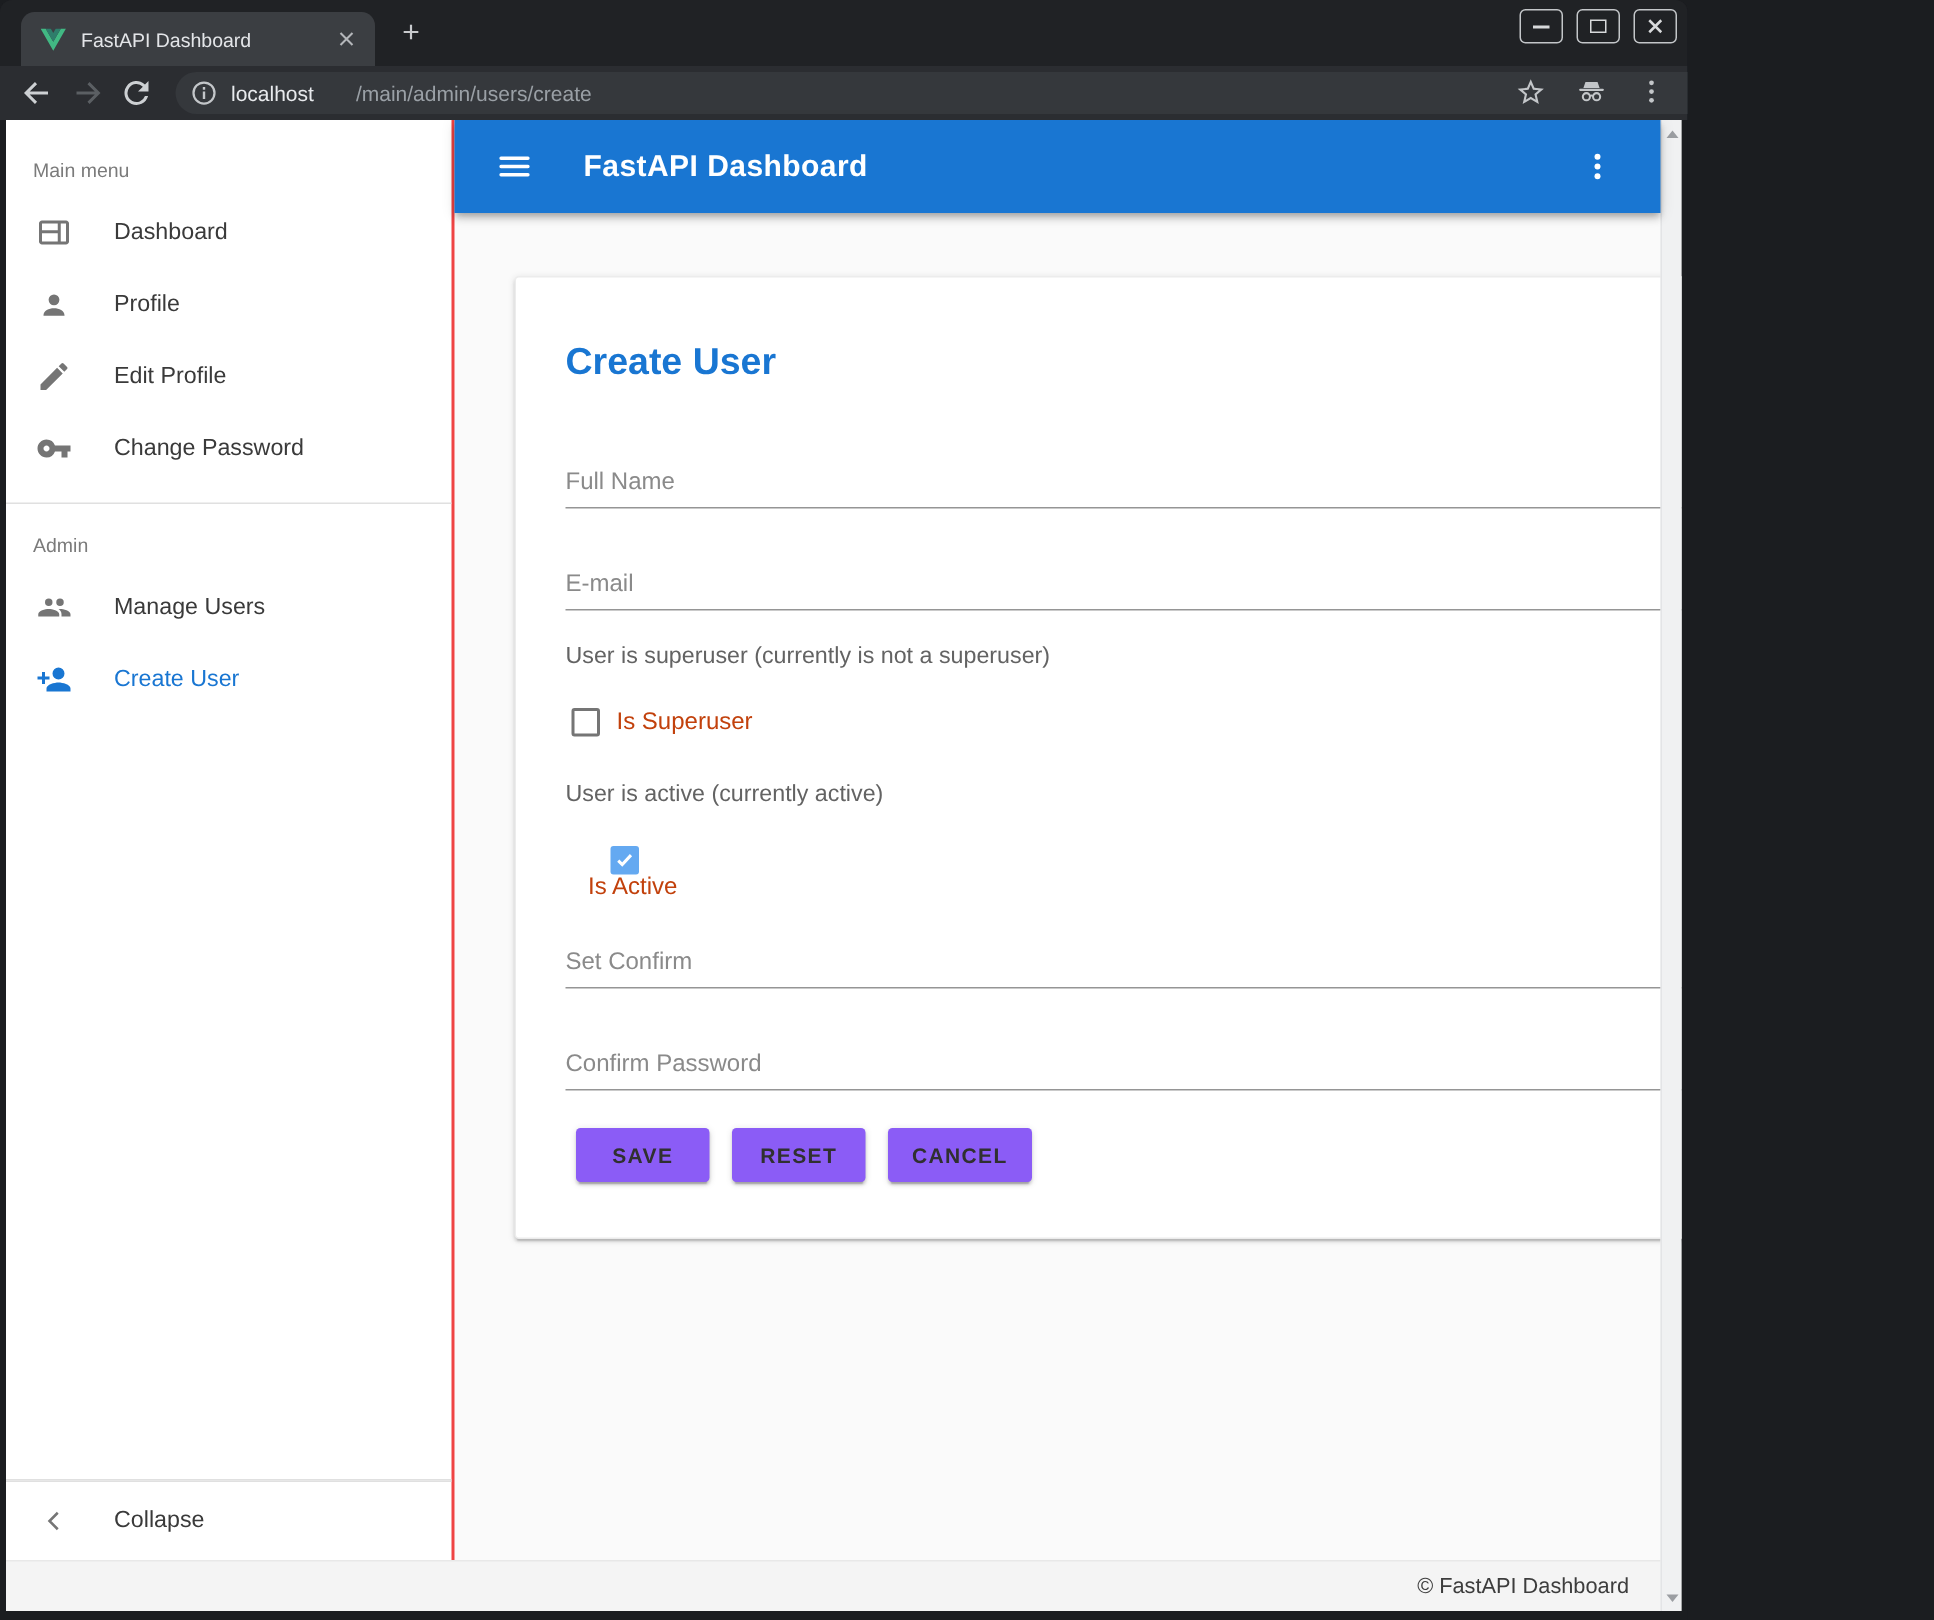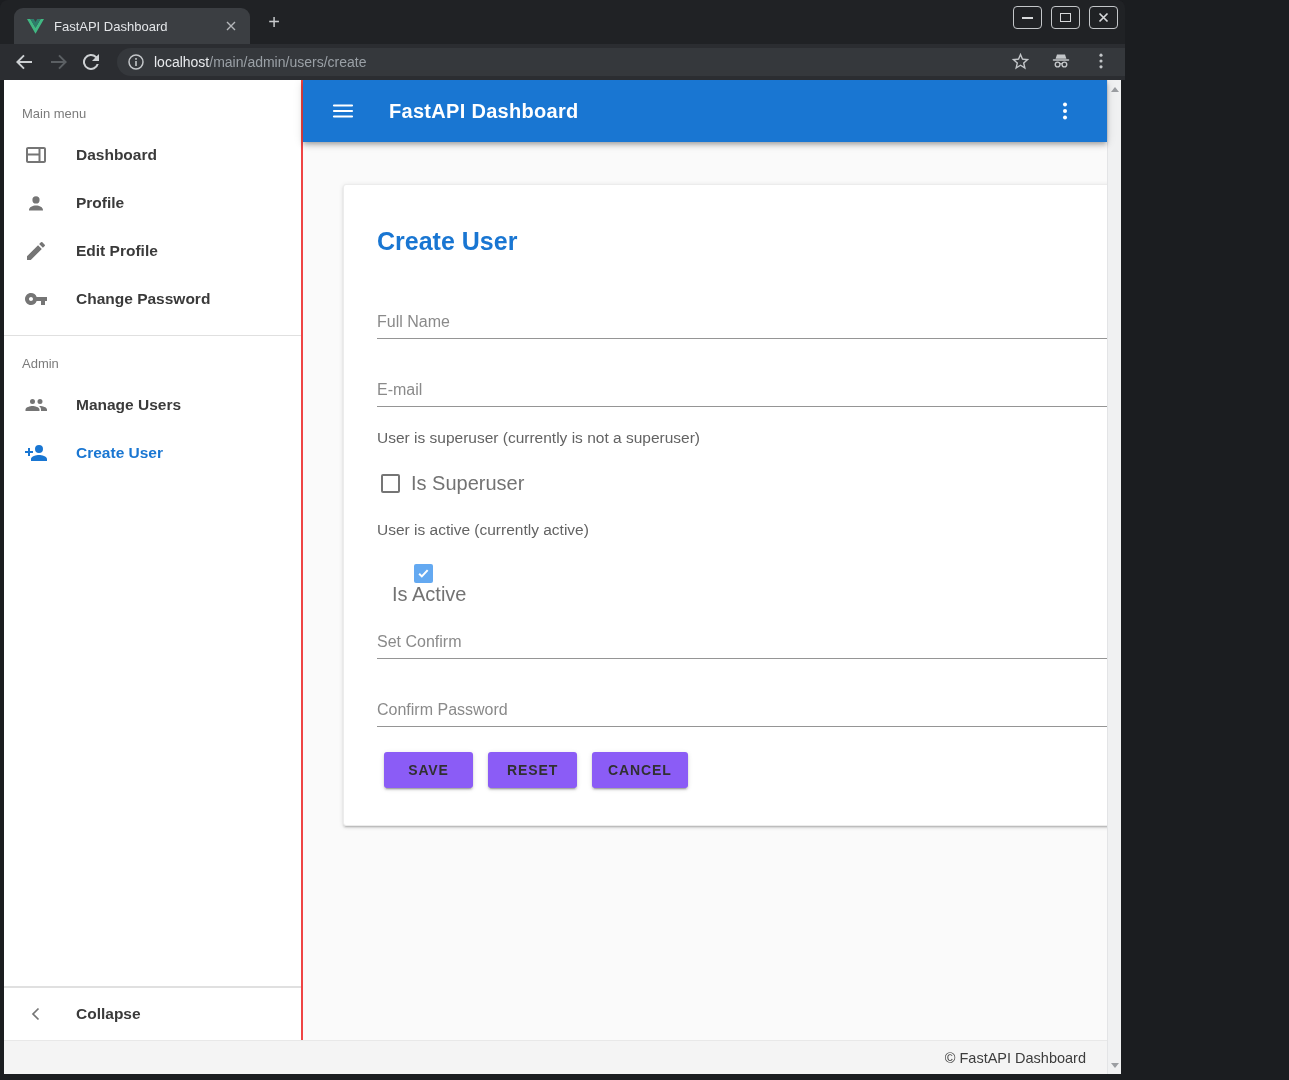--- a/index.html
+++ b/index.html
@@ -18,38 +18,38 @@
   .win-btn { width:29px; height:23px; border:1.5px solid #c3c6c9; border-radius:4px; display:flex; align-items:center; justify-content:center; }
   .glyph-min { width:11px; height:2px; background:#d7d9db; }
   .glyph-max { width:11px; height:9px; border:1.5px solid #d7d9db; }
 
   
   .toolbar { position:absolute; top:44px; left:0; right:0; height:36px; background:#2b2d31; display:flex; align-items:center; }
   .nav-ic { width:24px; height:24px; position:absolute; top:6px; }
   .url-pill { position:absolute; left:117px; top:4px; width:1050px; height:28px; background:#35383c; border-radius:14px; display:flex; align-items:center; padding-left:10px; }
   .url-text { font-size:14px; margin-left:9px; }
   .url-host { color:#e8eaed; }
-  .url-path { color:#9aa0a6; }
+  .url-path { color:#9aa0a6;padding-left:28px; }
   .tb-right { position:absolute; right:14px; top:6px; display:flex; gap:19px; align-items:center; }
 
   
   .page { position:absolute; top:80px; left:4px; right:4px; bottom:6px; background:#fafafa; overflow:hidden; }
 
   
   .scrollbar { position:absolute; top:0; bottom:0; right:0; width:14px; background:#f0f1f2; border-left:1px solid #e3e4e6; }
   .sb-arrow { position:absolute; left:0; width:100%; height:14px; display:flex; align-items:center; justify-content:center; }
   .sb-up { top:2px; } .sb-down { bottom:2px; }
   .tri-up { width:0; height:0; border-left:4px solid transparent; border-right:4px solid transparent; border-bottom:5px solid #9b9ea2; }
   .tri-down { width:0; height:0; border-left:4px solid transparent; border-right:4px solid transparent; border-top:5px solid #9b9ea2; }
 
   
   .sidebar { position:absolute; left:0; top:0; width:299px; height:960px; background:#ffffff; border-right:2px solid #ef4444; display:flex; flex-direction:column; }
   .side-label { padding:26px 18px 10px 18px; font-size:13px; color:#7b7b7b; }
   .side-label.admin { padding-top:20px; }
-  .side-item { height:48px; display:flex; align-items:center; padding-left:20px; cursor:pointer;font-weight:bold; }
+  .side-item { height:48px; display:flex; align-items:center; padding-left:20px; cursor:pointer; }
   .side-item .s-icon { width:24px; height:24px; flex:0 0 24px; }
   .side-item .s-label { margin-left:28px; font-size:15.5px; color:#3a3a3a; }
   .side-item.active .s-label { color:var(--primary); }
   .divider { height:1px; background:#e0e0e0; flex:0 0 1px; }
   .divider.mt { margin-top:12px; }
   .spacer { flex:1; }
 
   
   .appbar { position:absolute; left:299px; right:14px; top:0; height:62px; background:var(--primary);
             box-shadow:0 2px 4px -1px rgba(0,0,0,.2), 0 4px 5px 0 rgba(0,0,0,.14), 0 1px 10px 0 rgba(0,0,0,.12);
@@ -64,21 +64,21 @@
   .card-title { position:absolute; left:33px; top:42px; font-size:25px; color:var(--primary); }
   .tfield { position:absolute; left:33px; right:32px; height:30px; border-bottom:1px solid #959595; display:flex; align-items:flex-end; cursor:text; }
   .tfield .flabel { font-size:16px; color:#8a8a8a; padding-bottom:7px; }
   .f-fullname { top:124px; } .f-email { top:192px; } .f-setpwd { top:444px; } .f-confirmpwd { top:512px; }
   .note { position:absolute; left:33px; font-size:15.5px; color:#636363; }
   .note-abs-1 { top:244px; } .note-abs-2 { top:336px; }
   .cbrow { position:absolute; left:37px; display:flex; align-items:center; cursor:pointer; }
   .cb-superuser { top:287px; } .cb-active { top:379px;flex-direction:column; }
   .cbox { width:19px; height:19px; border:2px solid #757575; border-radius:2px; background:#fff; }
   .cbox.checked { border:none; background:var(--checkbox_checked); display:flex; align-items:center; justify-content:center; }
-  .cblabel { margin-left:11px; font-size:20px; color:#737373; }
+  .cblabel { margin-left:11px; font-size:16px; color:#c2410c; }
   .btnrow { position:absolute; left:40px; top:567px; display:flex; gap:15px; }
   .btn { min-width:89px; height:36px; padding:0 16px; background:#8b5cf6; border:none; border-radius:3px; color:#303030;
          font-family:"Liberation Sans", sans-serif; font-size:14px; font-weight:bold; letter-spacing:.9px; cursor:pointer;
          box-shadow:0 3px 1px -2px rgba(0,0,0,.2), 0 2px 2px 0 rgba(0,0,0,.14), 0 1px 5px 0 rgba(0,0,0,.12); }
 
   
   .footer { position:absolute; left:0; right:14px; bottom:0; height:34px; background:#f4f4f4; border-top:1px solid #e8e8e8;
             display:flex; align-items:center; justify-content:flex-end; padding-right:21px; }
   .footer span { font-size:14.5px; color:#3d3d3d; }
 </style>

